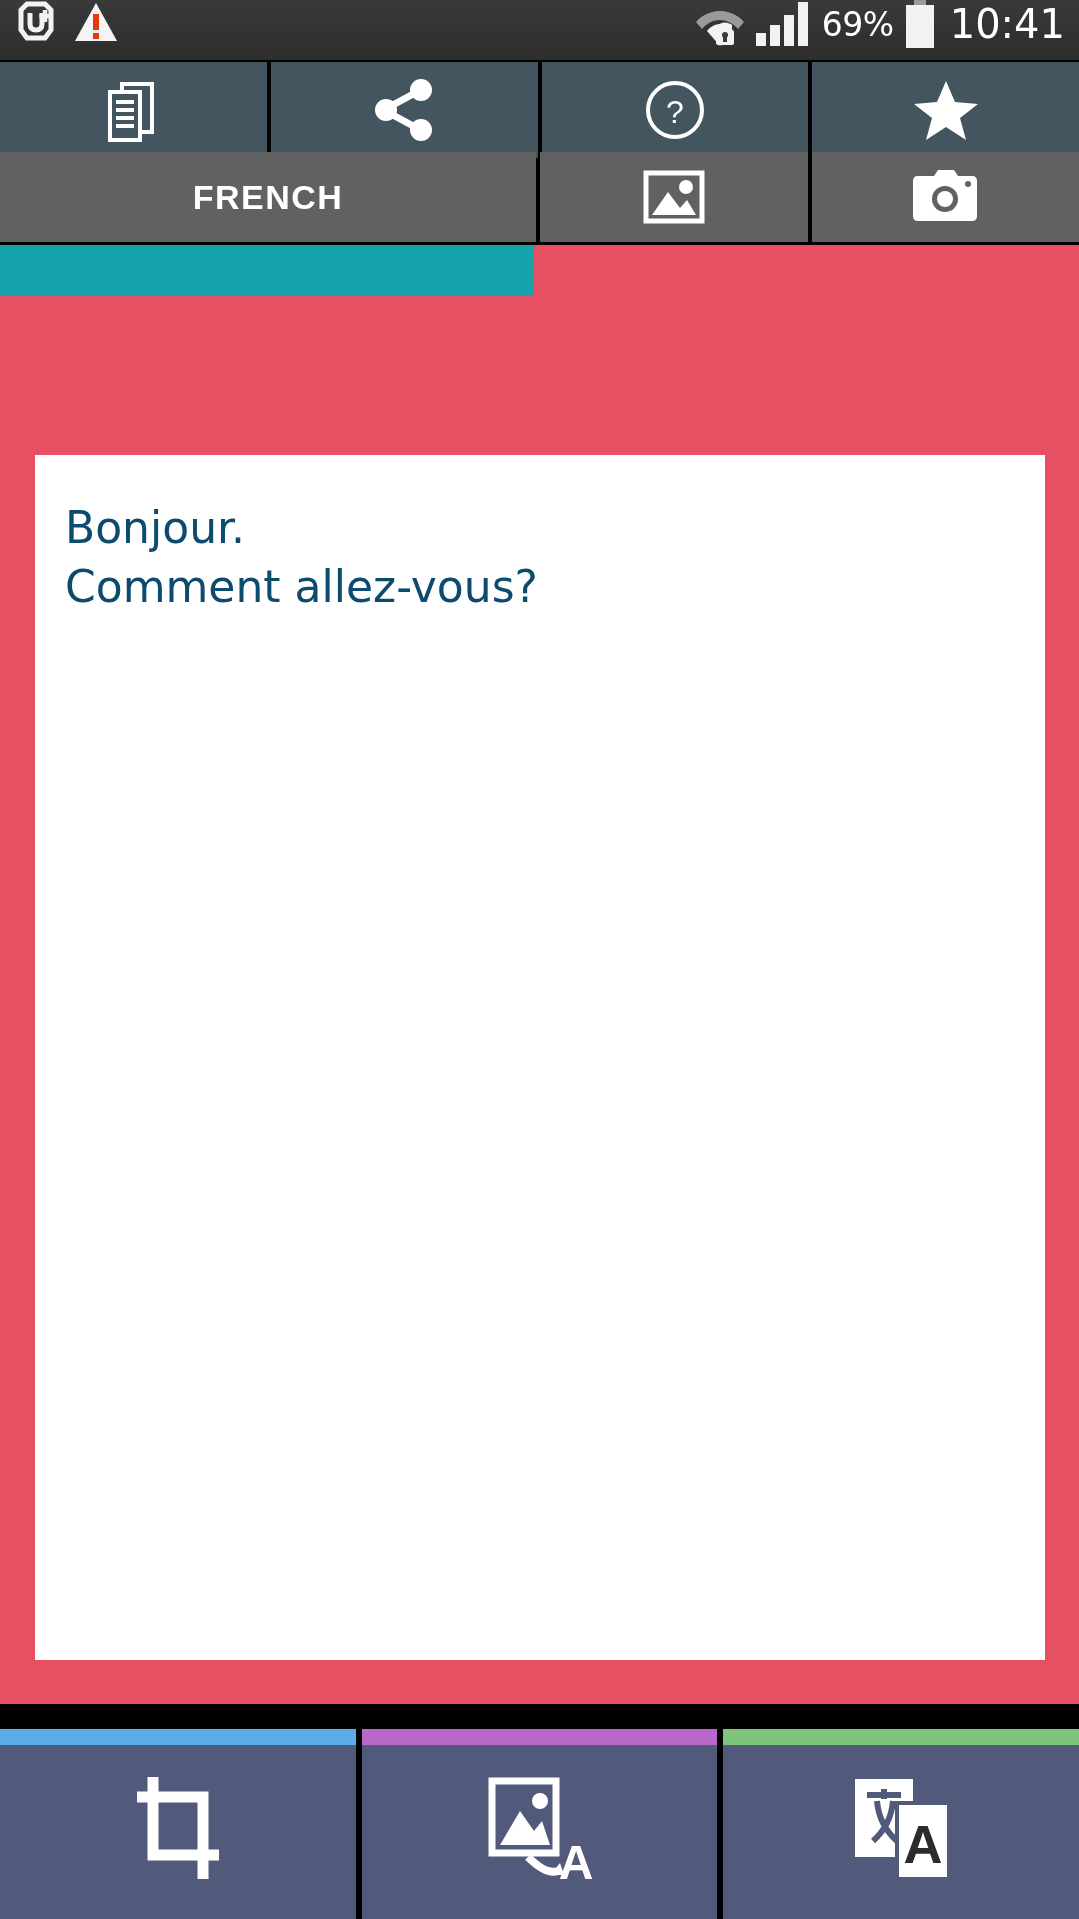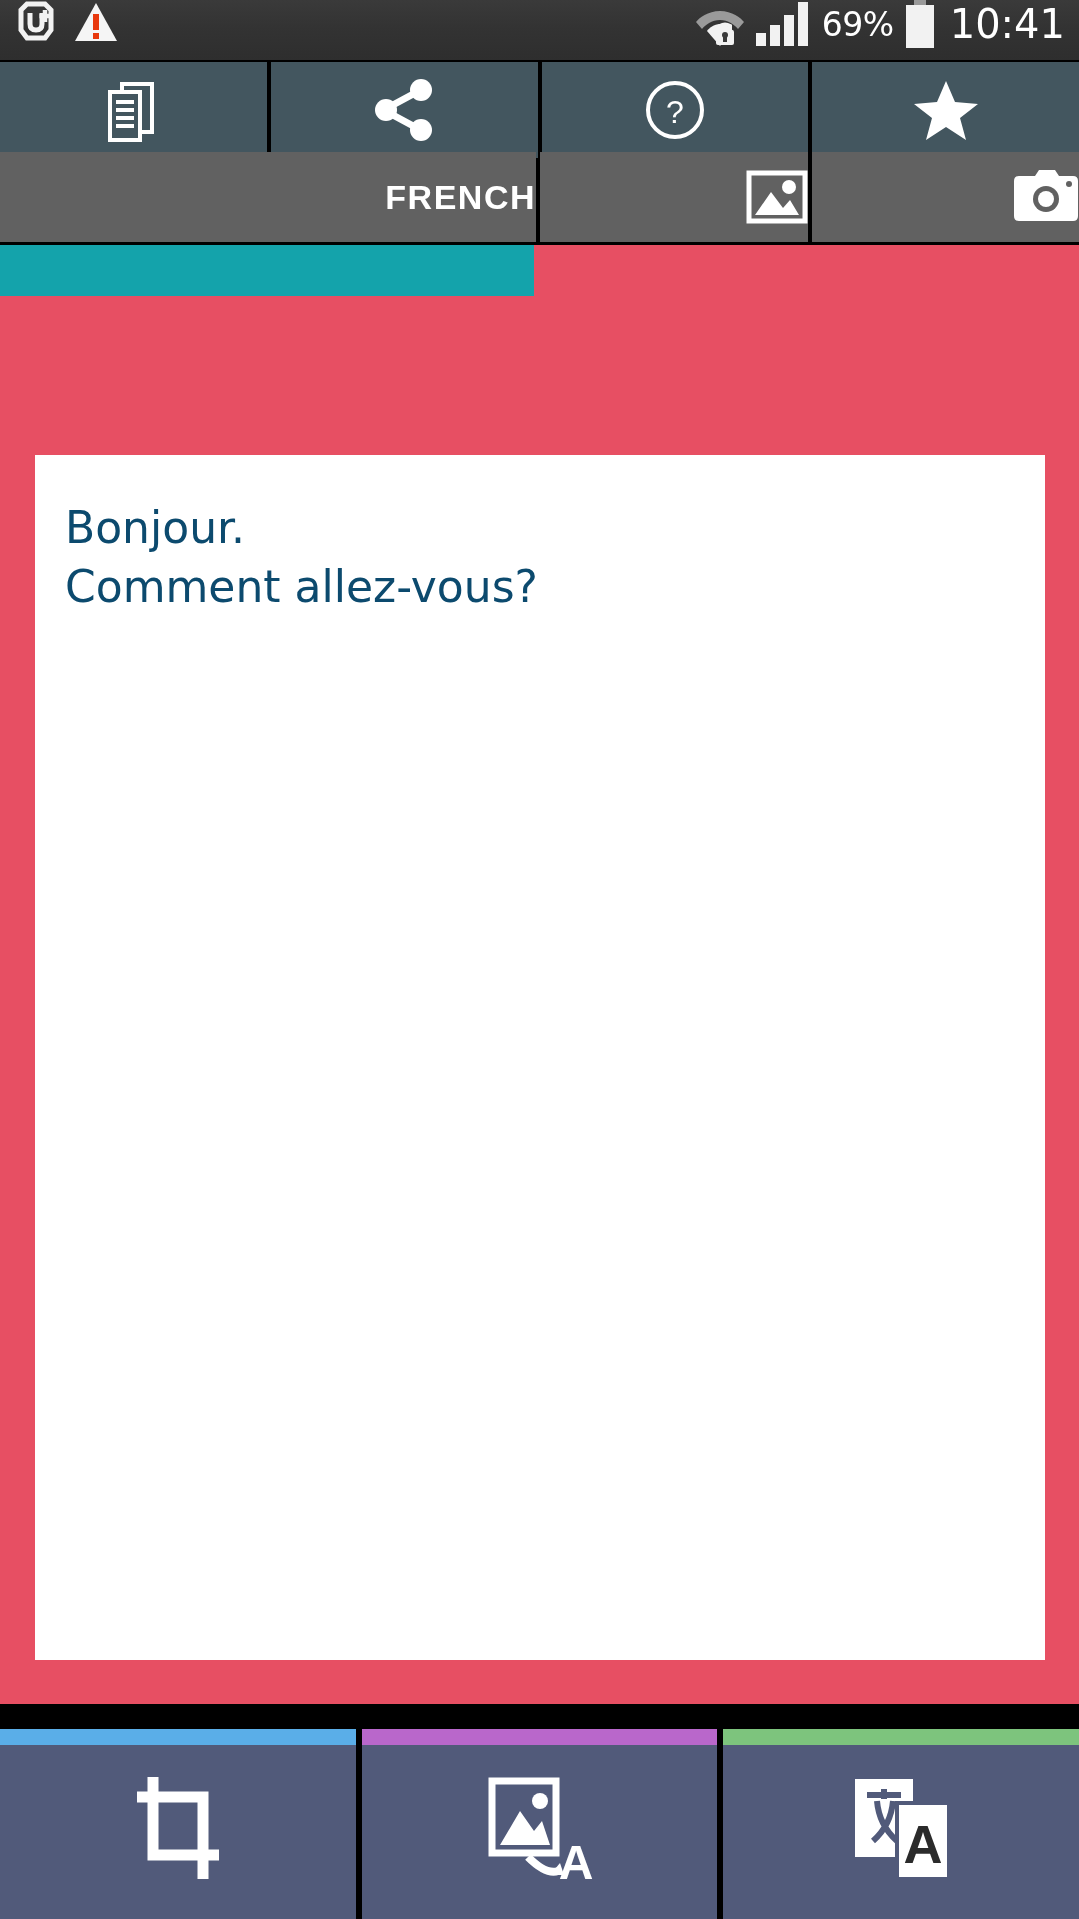--- a/index.html
+++ b/index.html
@@ -29,21 +29,21 @@
   }
   .tb1 .cell{
     flex:1; background:#43565f; display:flex; align-items:center; justify-content:center;
   }
 
   
   .tb2{
     position:absolute; left:0; top:152px; width:1079px; height:90px;
     display:flex; gap:4px;
   }
-  .tb2 .cell{ background:#616161; display:flex; align-items:center; justify-content:flex-end; }
+  .tb2 .cell{ background:#616161; display:flex; align-items:center; justify-content:center; }
   .tb2 .cell.lang{ flex:0 0 536px; }
   .tb2 .cell.sq{ flex:1; }
   .lang-text{ color:#fff; font-size:34px; font-weight:bold; letter-spacing:1.5px; }
 
   
   .tabs{
     position:absolute; left:0; top:245px; width:1079px; height:131px; display:flex;
   }
   .tab{ position:relative; display:flex; align-items:center; justify-content:center; }
   .tab.image{ flex:0 0 534px; background:#14a3ab; }

